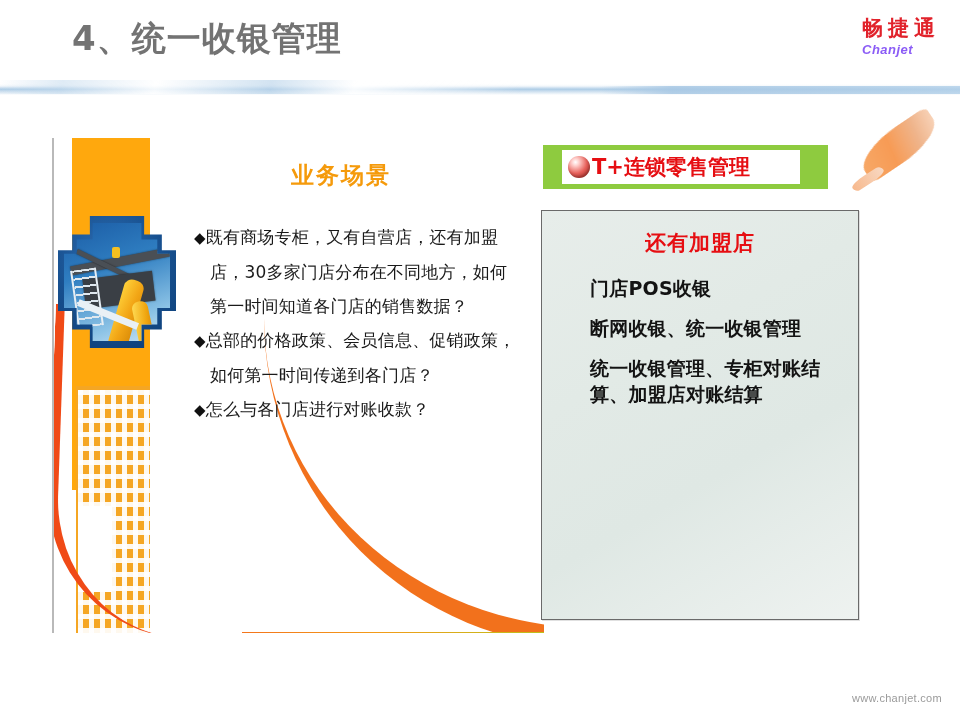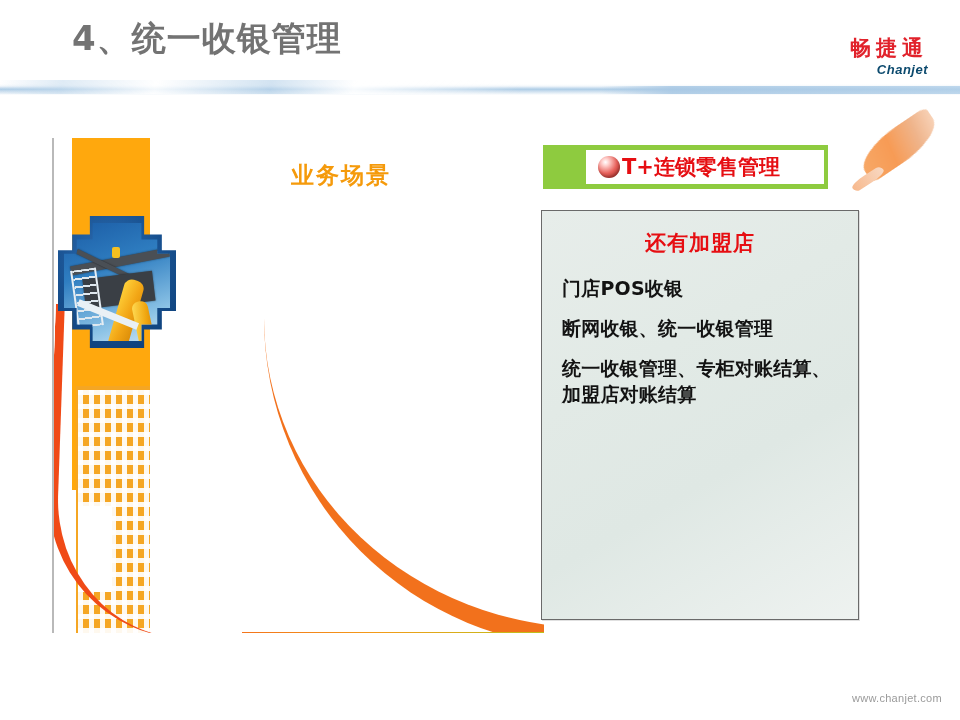--- a/index.html
+++ b/index.html
@@ -25,38 +25,37 @@
     top: 16px;
     font-size: 34px;
     font-weight: bold;
     color: #737373;
     letter-spacing: 1px;
     white-space: nowrap;
     font-family: "DejaVu Sans", "Liberation Sans", sans-serif;
   }
   .brand-logo {
     position: absolute;
-    right: 32px;
+    right: 20px;
     top: 18px;
-    text-align: right;
+    text-align: left;
     line-height: 1;
-    margin-top: 20px;
   }
   .brand-logo .cn {
     font-size: 21px;
     font-weight: bold;
     color: #e1222b;
     letter-spacing: 5px;
     font-family: "DejaVu Sans", "Liberation Sans", sans-serif;
   }
   .brand-logo .en {
     font-size: 13px;
     font-style: italic;
     font-weight: bold;
-    color: #0c4a6e;
+    color: #8b5cf6;
     letter-spacing: 0.5px;
     margin-top: 4px;
     font-family: "Liberation Sans", sans-serif;
   }
   .header-rule {
     position: absolute;
     left: 0;
     top: 84px;
     width: 960px;
     height: 11px;
@@ -302,28 +301,28 @@
   .green-banner {
     position: absolute;
     left: 543px;
     top: 145px;
     width: 285px;
     height: 44px;
     background: #8ecb3f;
   }
   .banner-chip {
     position: absolute;
-    left: 586px;
+    left: 562px;
     top: 150px;
     width: 238px;
     height: 34px;
     background: #ffffff;
     display: flex;
     align-items: center;
-    padding-left: 12px;
+    padding-left: 6px;
     box-sizing: border-box;
   }
   .banner-ball {
     width: 22px;
     height: 22px;
     border-radius: 50%;
     flex: 0 0 22px;
     background:
       radial-gradient(circle at 34% 28%, #ffffff 0%, #ffd2cf 16%, #e8625c 52%, #b8322c 86%, #8f201c 100%);
     box-shadow: inset -1px -2px 3px rgba(0,0,0,0.25);
@@ -389,20 +388,21 @@
     list-style: none;
   }
   .solution-list li {
     font-size: 19px;
     font-weight: bold;
     color: #131313;
     line-height: 26px;
     margin-bottom: 14px;
     font-family: "DejaVu Sans", "Liberation Sans", sans-serif;
     letter-spacing: 0.2px;
+    margin-left: 28px;
   }
 
   
   .footer-url {
     position: absolute;
     right: 18px;
     bottom: 16px;
     font-size: 11px;
     color: #9a9a9a;
     font-family: "Liberation Sans", sans-serif;
@@ -446,20 +446,25 @@
         <div class="ladder"></div>
         <div class="crane"></div>
         <div class="crane2"></div>
         <div class="arm"></div>
         <div class="worker"></div>
       </div>
     </div>
 
     <div class="scene-title">业务场景</div>
 
+    <ul class="scene-list">
+      <li><span class="dia">◆</span><span>既有商场专柜，又有自营店，还有加盟店，30多家门店分布在不同地方，如何第一时间知道各门店的销售数据？</span></li>
+      <li><span class="dia">◆</span><span>总部的价格政策、会员信息、促销政策，如何第一时间传递到各门店？</span></li>
+      <li><span class="dia">◆</span><span>怎么与各门店进行对账收款？</span></li>
+    </ul>
   </div>
 
   <div class="green-banner"></div>
   <div class="banner-chip">
     <span class="banner-ball"></span>
     <span class="banner-text">T+连锁零售管理</span>
   </div>
 
   <div class="feather">
     <div class="quill"></div>

